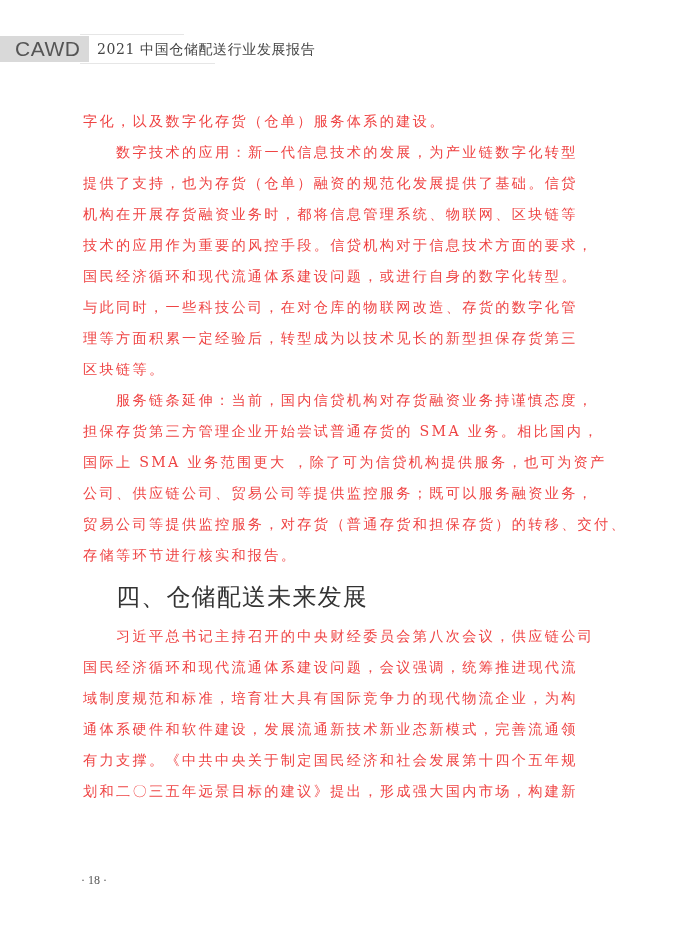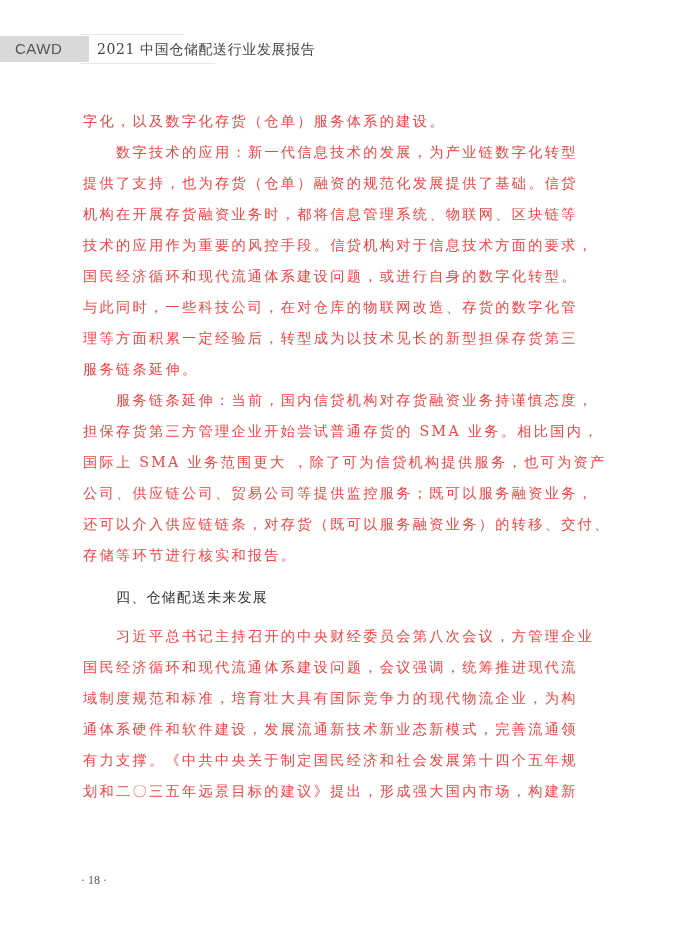--- a/index.html
+++ b/index.html
@@ -28,21 +28,21 @@
     top: 0;
     width: 89px;
     height: 26px;
     background: #d9d9d9;
   }
   .header-logo {
     position: absolute;
     left: 15px;
     top: 1px;
     font-family: "Liberation Sans", "DejaVu Sans", sans-serif;
-    font-size: 15px;
+    font-size: 21px;
     letter-spacing: 0.5px;
     color: #555555;
     line-height: 24px;
   }
   .header-rule-top {
     position: absolute;
     left: 80px;
     top: -2px;
     width: 104px;
     height: 1px;
@@ -79,21 +79,21 @@
     letter-spacing: 2.3px;
     white-space: nowrap;
     color: #ef4444;
   }
   .line.indent {
     padding-left: 33px;
   }
   .section-heading {
     height: 44px;
     line-height: 40px;
-    font-size: 14px;
+    font-size: 24px;
     letter-spacing: 1.2px;
     padding-left: 33px;
     color: #333333;
     white-space: nowrap;
     margin-top: 6px;
   }
   .page-number {
     position: absolute;
     left: 81px;
     top: 872px;
@@ -123,36 +123,36 @@
   </div>
 
   <div>
     <div class="line indent">数字技术的应用：新一代信息技术的发展，为产业链数字化转型</div>
     <div class="line">提供了支持，也为存货（仓单）融资的规范化发展提供了基础。信贷</div>
     <div class="line">机构在开展存货融资业务时，都将信息管理系统、物联网、区块链等</div>
     <div class="line">技术的应用作为重要的风控手段。信贷机构对于信息技术方面的要求，</div>
     <div class="line">国民经济循环和现代流通体系建设问题，或进行自身的数字化转型。</div>
     <div class="line">与此同时，一些科技公司，在对仓库的物联网改造、存货的数字化管</div>
     <div class="line">理等方面积累一定经验后，转型成为以技术见长的新型担保存货第三</div>
-    <div class="line">服务链条延伸。</div>
+    <div class="line">区块链等。</div>
   </div>
 
   <div>
     <div class="line indent">服务链条延伸：当前，国内信贷机构对存货融资业务持谨慎态度，</div>
     <div class="line">担保存货第三方管理企业开始尝试普通存货的 SMA 业务。相比国内，</div>
     <div class="line">国际上 SMA 业务范围更大 ，除了可为信贷机构提供服务，也可为资产</div>
     <div class="line">公司、供应链公司、贸易公司等提供监控服务；既可以服务融资业务，</div>
-    <div class="line">还可以介入供应链链条，对存货（既可以服务融资业务）的转移、交付、</div>
+    <div class="line">贸易公司等提供监控服务，对存货（普通存货和担保存货）的转移、交付、</div>
     <div class="line">存储等环节进行核实和报告。</div>
   </div>
 
   <div class="section-heading">四、仓储配送未来发展</div>
 
   <div>
-    <div class="line indent">习近平总书记主持召开的中央财经委员会第八次会议，方管理企业</div>
+    <div class="line indent">习近平总书记主持召开的中央财经委员会第八次会议，供应链公司</div>
     <div class="line">国民经济循环和现代流通体系建设问题，会议强调，统筹推进现代流</div>
     <div class="line">域制度规范和标准，培育壮大具有国际竞争力的现代物流企业，为构</div>
     <div class="line">通体系硬件和软件建设，发展流通新技术新业态新模式，完善流通领</div>
     <div class="line">有力支撑。《中共中央关于制定国民经济和社会发展第十四个五年规</div>
     <div class="line">划和二〇三五年远景目标的建议》提出，形成强大国内市场，构建新</div>
   </div>
 </div>
 
 <div class="page-number">· 18 ·</div>
 

